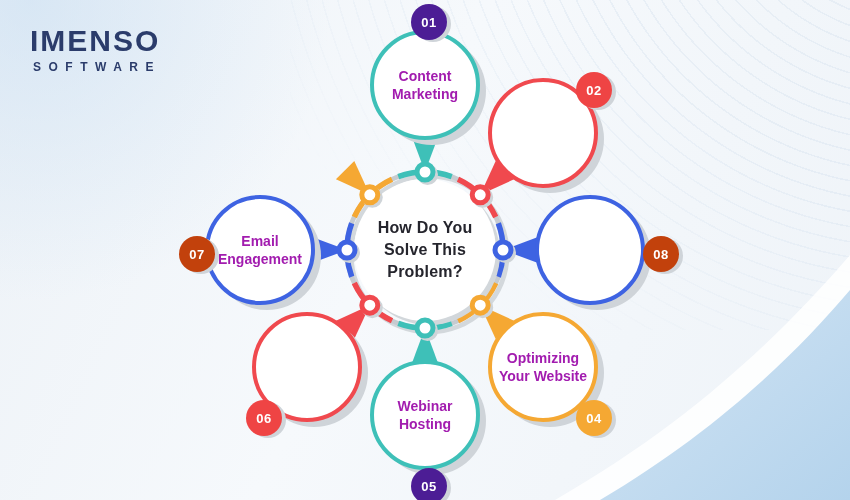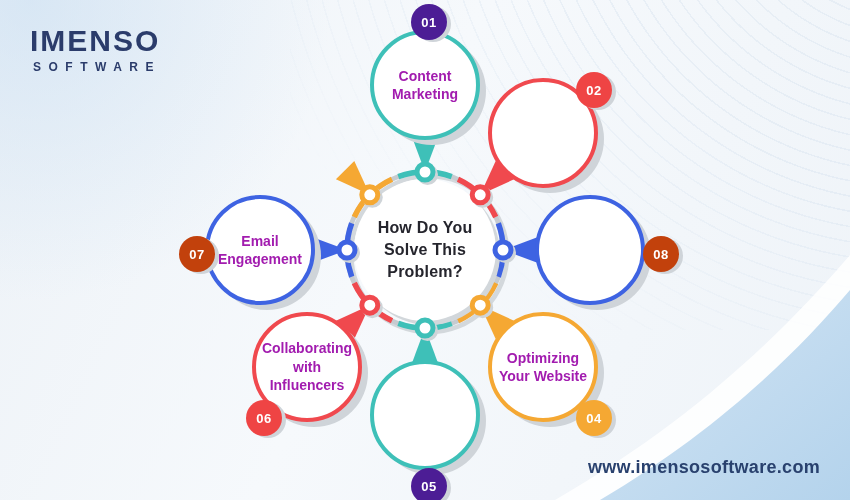--- a/index.html
+++ b/index.html
@@ -159,28 +159,27 @@
     <div class="badge">08</div>
   </div>
 
   <div class="sat orange pos-se">
     <div class="badge">04</div>
     <div class="sat-label">Optimizing Your Website</div>
   </div>
 
   <div class="sat teal pos-s">
     <div class="badge">05</div>
+    <div class="sat-label">Webinar Hosting</div>
   </div>
 
   <div class="sat red pos-sw">
     <div class="badge">06</div>
-    <div class="sat-label">Collaborating with Influencers</div>
   </div>
 
   <div class="sat blue pos-w">
     <div class="badge">07</div>
     <div class="sat-label">Email Engagement</div>
   </div>
 
 
-  <div class="site-url">www.imensosoftware.com</div>
 
 </div>
 
 </body></html>

